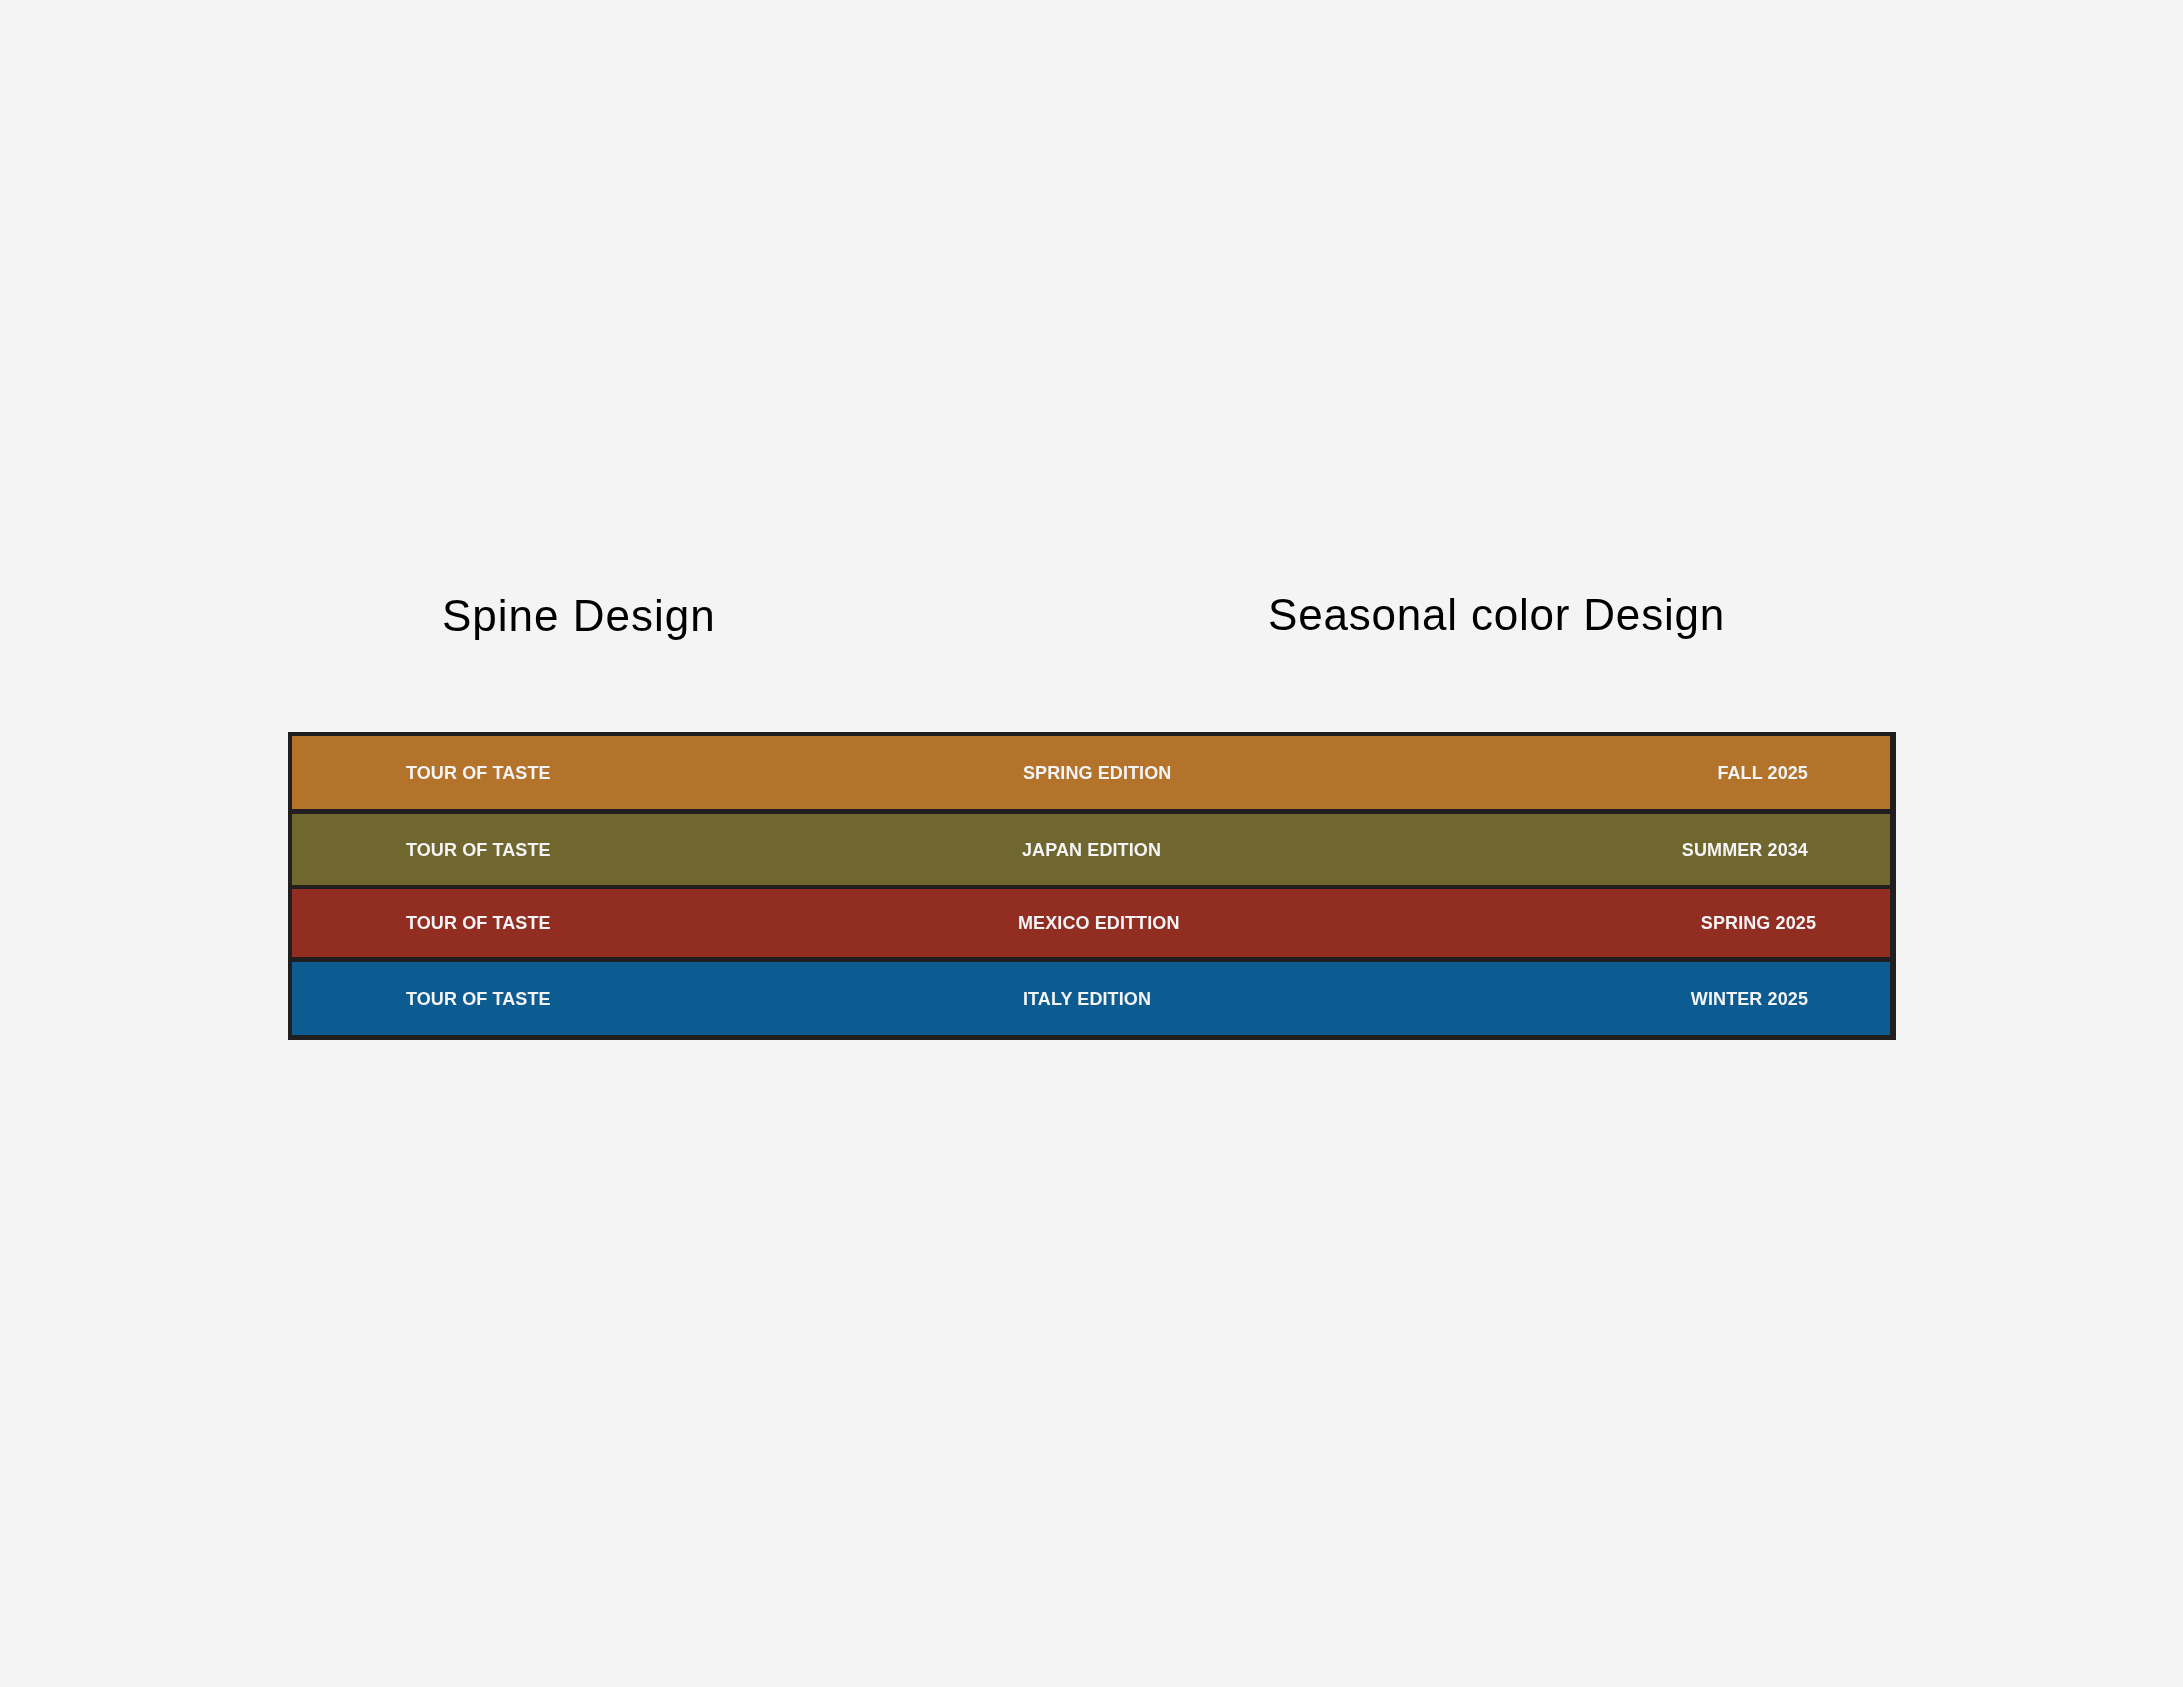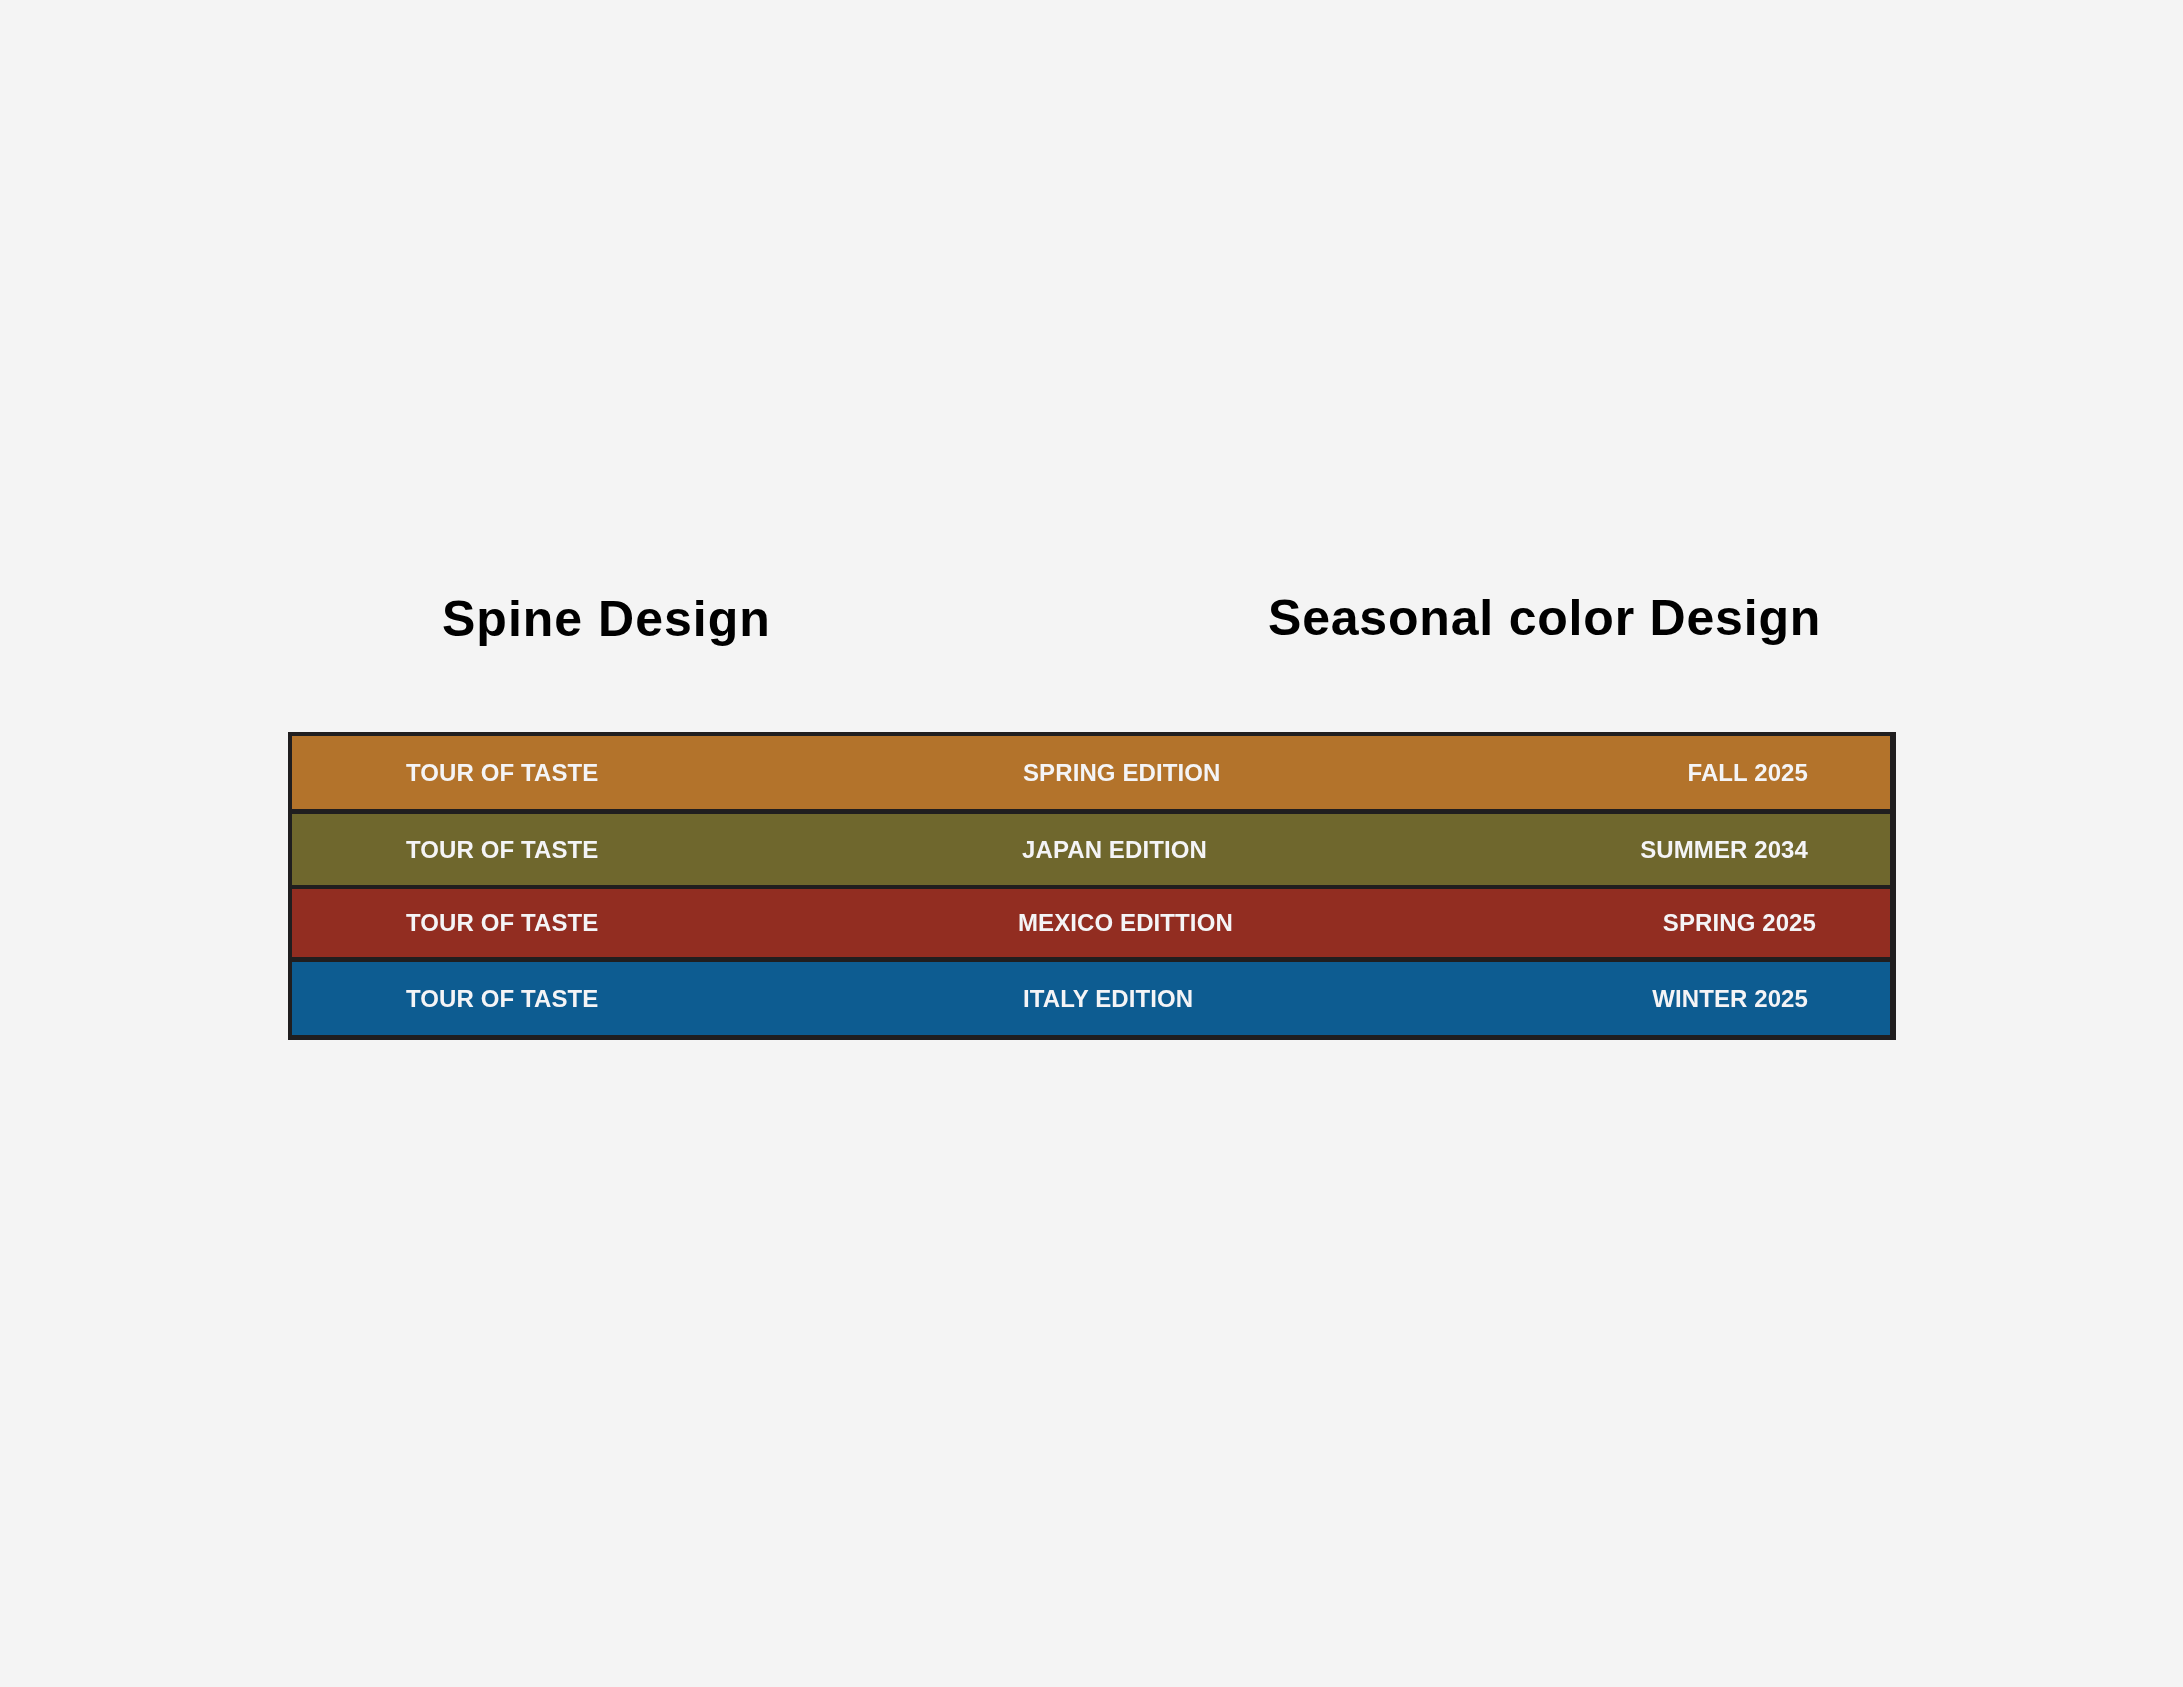--- a/index.html
+++ b/index.html
@@ -11,22 +11,22 @@
       height: 1687px;
       background: #F4F4F4;
       position: relative;
       overflow: hidden;
       font-family: "Liberation Sans", "DejaVu Sans", sans-serif;
     }
     .heading {
       position: absolute;
       margin: 0;
       font-family: "Liberation Sans", "DejaVu Sans", sans-serif;
-      font-weight: 700;
-      font-size: 50px;
+      font-weight: 400;
+      font-size: 44px;
       line-height: 1;
       color: #000000;
       white-space: nowrap;
       transform-origin: left top;
     }
     #h-spine {
       left: 442px;
       top: 594px;
       letter-spacing: 1px;
     }
@@ -50,21 +50,21 @@
       position: absolute;
       left: 0;
       width: 1598px;
     }
     .row .cell {
       position: absolute;
       top: 50%;
       transform: translateY(-50%);
       font-family: "Liberation Sans", "DejaVu Sans", sans-serif;
       font-weight: 700;
-      font-size: 24px;
+      font-size: 18px;
       line-height: 1;
       color: #F4F4F6;
       white-space: nowrap;
       letter-spacing: 0.1px;
     }
     .cell.col-series { left: 114px; }
     .cell.col-edition { }
     .cell.col-season { right: 82px; }
 
     #row-0 { top: 0px; height: 73px; }

